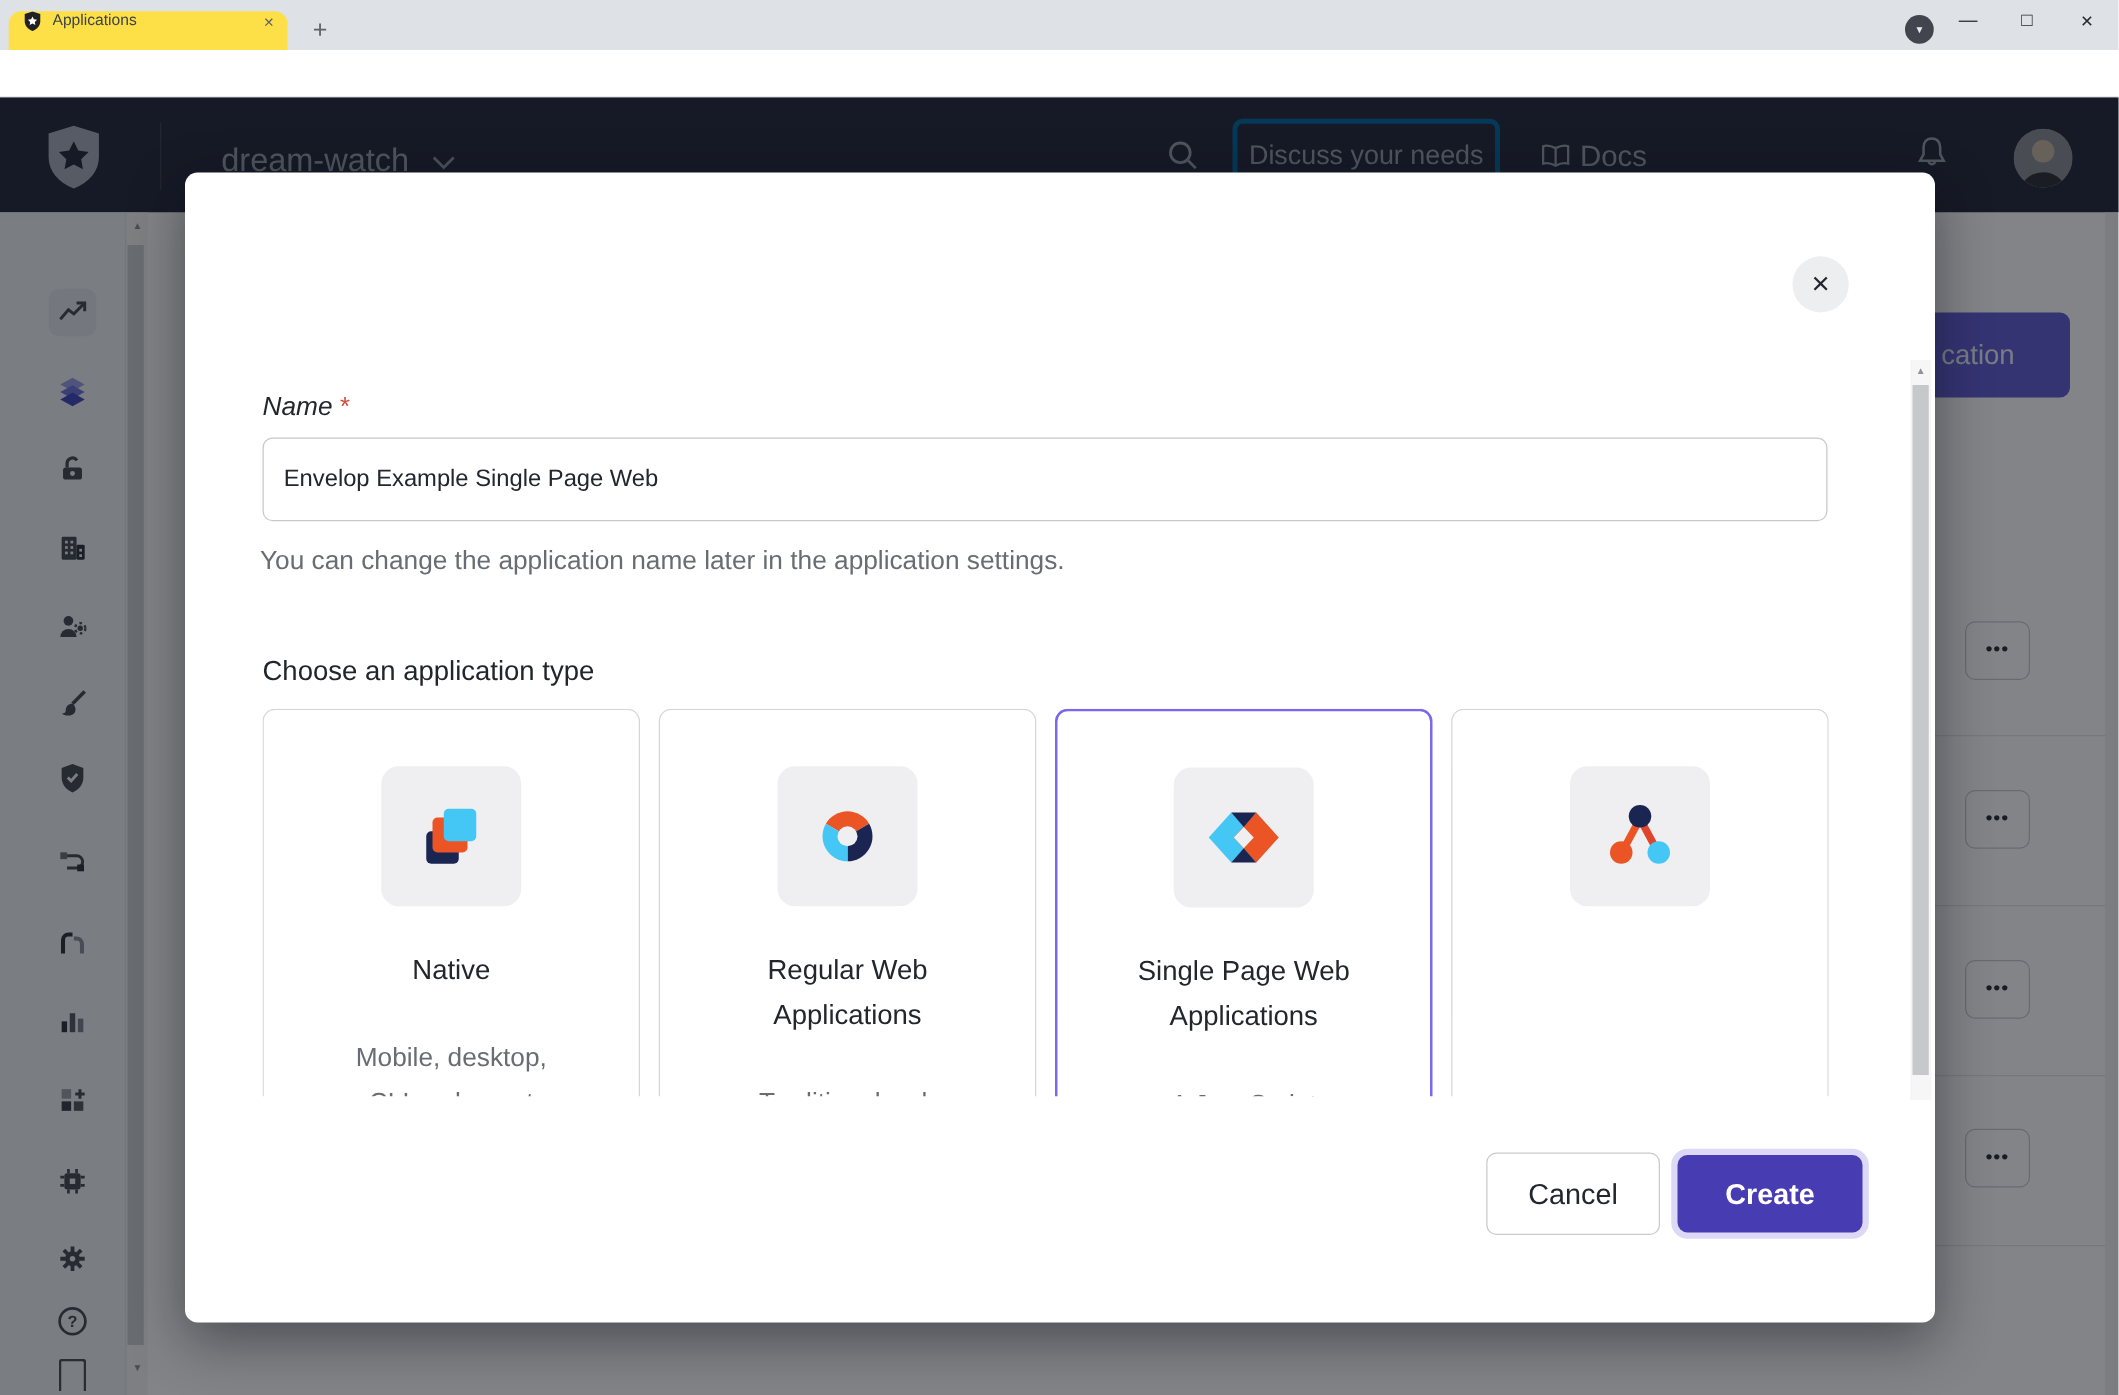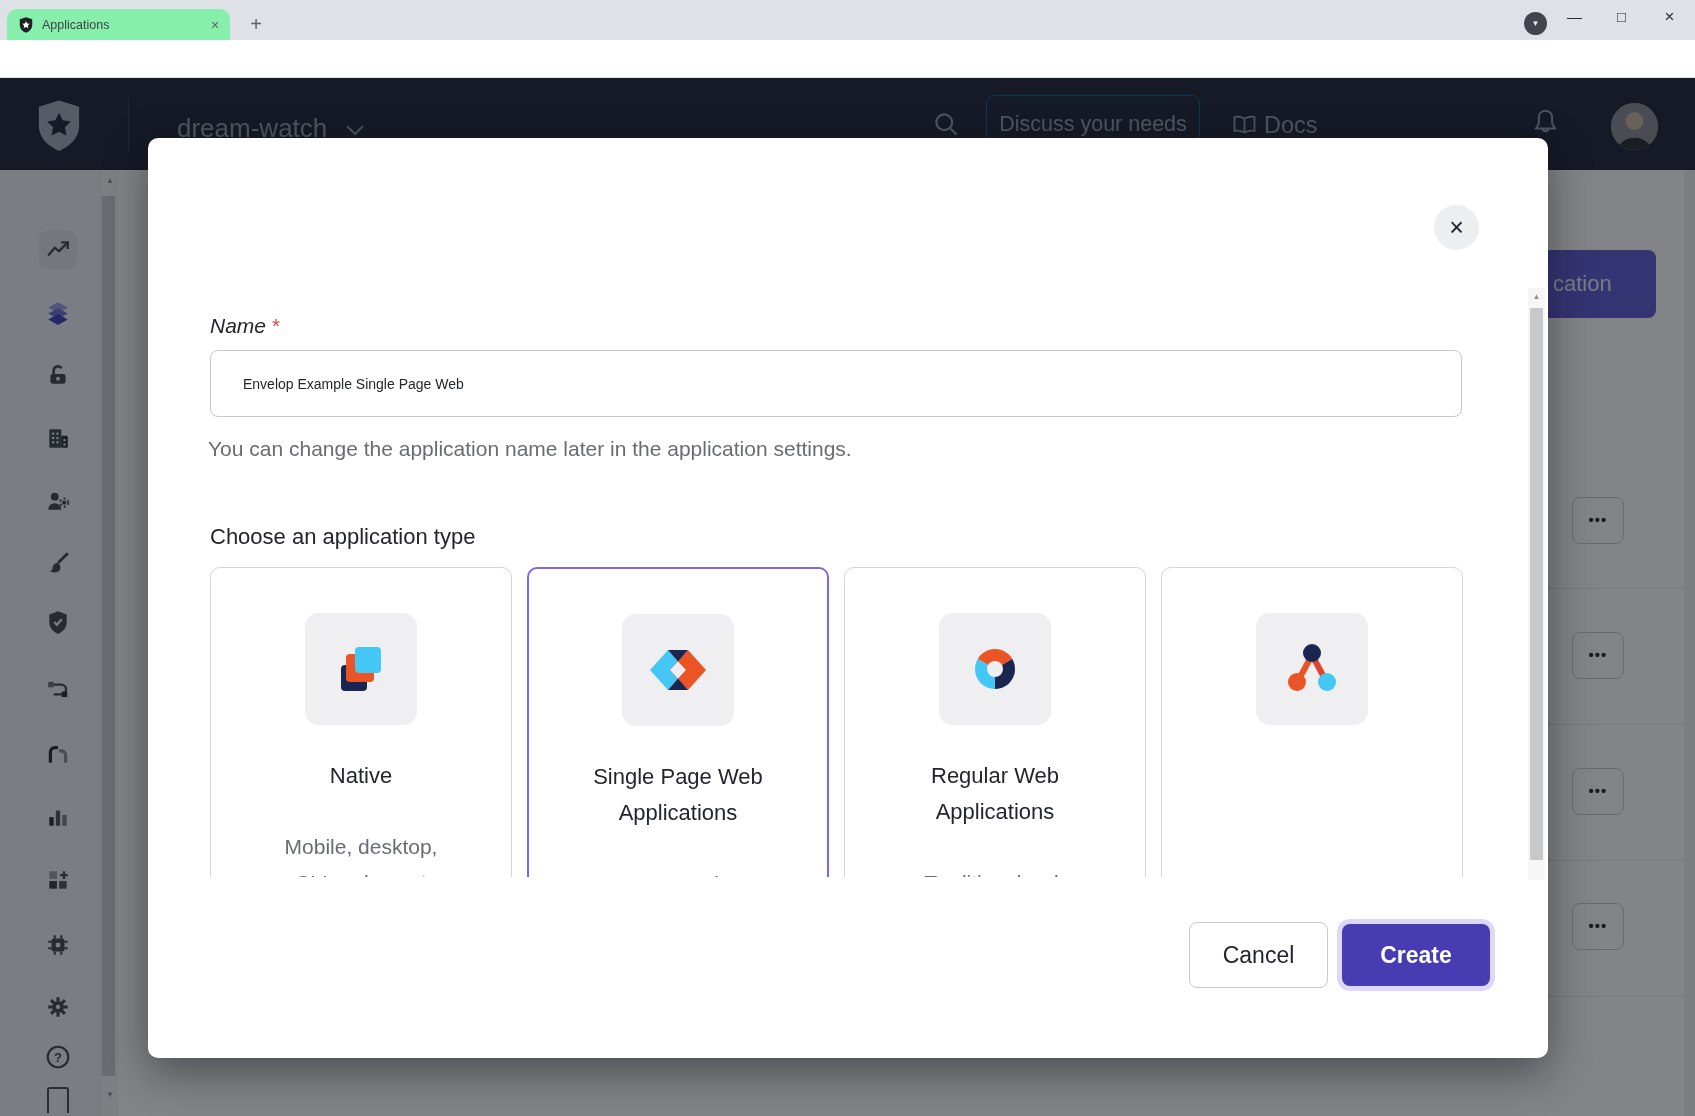--- a/index.html
+++ b/index.html
@@ -4,22 +4,22 @@
 <style>
   html,body{margin:0;padding:0;background:#fff;}
   #screen{position:relative;width:1695px;height:1116px;overflow:hidden;
     font-family:"Liberation Sans",sans-serif;background:#fff;}
   #screen *{box-sizing:border-box;}
   .abs{position:absolute;}
   svg{display:block;}
 
   
   .tabstrip{left:0;top:0;width:1695px;height:40px;background:#dee1e6;}
-  .tab{left:7px;top:9px;width:223px;height:31px;background:#86efac;border-radius:10px 10px 0 0;
-    display:flex;align-items:center;padding:0 6px 0 11px;}
+  .tab{left:7px;top:9px;width:223px;height:31px;background:#fde047;border-radius:10px 10px 0 0;
+    display:flex;padding:0 6px 0 11px;}
   .tab-title{font-size:12.5px;color:#3f4246;margin-left:8px;flex:1;white-space:nowrap;overflow:hidden;}
   .tab-close{font-size:14px;color:#5f6368;width:18px;text-align:center;cursor:pointer;}
   .newtab{left:244px;top:13px;width:24px;height:24px;line-height:22px;text-align:center;
     font-size:20px;color:#5f6368;}
   .tabsearch{left:1524px;top:12px;width:23px;height:23px;border-radius:50%;background:#40454e;
     color:#e8eaed;font-size:8px;line-height:23px;text-align:center;}
   .winbtn{top:0;height:34px;width:47px;line-height:34px;text-align:center;font-size:15px;color:#27292c;}
   .toolbar{left:0;top:40px;width:1695px;height:38px;background:#fff;border-bottom:1px solid #e3e4e6;}
   .navbtn{top:46px;font-size:19px;color:#5f6368;width:28px;height:26px;text-align:center;line-height:26px;}
   .omnibox{left:109px;top:45px;width:1145px;height:29px;background:#f1f3f4;border-radius:15px;
@@ -51,21 +51,21 @@
   .update-pill{left:1522px;top:45px;height:29px;border:1.5px solid #b9d4c0;border-radius:15px;
     display:flex;align-items:center;padding:0 7px 0 13px;background:#fff;}
   .update-label{font-size:14.5px;color:#187a40;}
   .update-menu{font-size:15px;color:#187a40;margin-left:7px;}
 
   
   .page-wrapper{left:0;top:78px;width:1695px;height:1038px;background:#fff;}
   .app-header{left:0;top:0;width:1695px;height:92px;background:#262b3c;}
   .hdr-divider{left:128px;top:20px;width:1px;height:54px;background:#3c4252;}
   .tenant{left:177px;top:35px;font-size:26px;color:#99a0ad;}
-  .discuss-btn{left:986px;top:17px;width:214px;height:58px;border:1px solid #0369a1;border-radius:8px;
+  .discuss-btn{left:986px;top:17px;width:214px;height:58px;border:4px solid #0369a1;border-radius:8px;
     display:flex;align-items:center;justify-content:center;font-size:21.5px;color:#99a0ad;}
   .docs-label{left:1264px;top:34px;font-size:23.5px;color:#99a0ad;}
   .avatar{left:1611px;top:25px;width:47px;height:47px;border-radius:50%;background:#757d88;overflow:hidden;}
   .page-body{left:0;top:92px;width:1695px;height:946px;background:#fff;}
   .sidebar{left:0;top:0;width:100px;height:946px;background:#eef0f3;}
   .side-ico{left:45px;width:26px;height:26px;}
   .active-tile{left:39px;top:61px;width:38px;height:38px;border-radius:8px;background:#e2e5ea;}
   .side-scroll{left:100px;top:0;width:18px;height:946px;background:#f4f4f5;border-left:1px solid #e3e4e6;}
   .side-thumb{left:102px;top:26px;width:13px;height:880px;background:#cdcfd2;}
   .scroll-arrow{width:18px;text-align:center;font-size:8px;color:#8f9298;line-height:14px;}
@@ -81,21 +81,21 @@
 
   
   .modal{left:148px;top:138px;width:1400px;height:920px;background:#fff;border-radius:10px;
     box-shadow:0 14px 44px rgba(10,12,20,0.45);z-index:10;}
   .modal-title{left:62px;top:72px;font-size:30px;font-weight:bold;color:#20232b;letter-spacing:-0.2px;}
   .modal-close{left:1286px;top:67px;width:45px;height:45px;border-radius:50%;background:#edeeef;
     color:#23262f;font-size:25px;line-height:44px;text-align:center;}
   .name-label{left:62px;top:176px;font-size:21px;color:#23262e;font-style:italic;}
   .req{color:#d24c41;margin-left:5px;}
   .name-input{left:62px;top:212px;width:1252px;height:67px;border:1px solid #c6c8cc;border-radius:8px;
-    font-size:14px;color:#23262e;padding:0 20px 0 32px;font-family:"Liberation Sans",sans-serif;outline:none;}
+    font-size:19px;color:#23262e;padding:0 20px 0 16px;font-family:"Liberation Sans",sans-serif;outline:none;}
   .name-help{left:60px;top:299px;font-size:21px;color:#696c72;}
   .type-heading{left:62px;top:386px;font-size:22px;color:#22252c;}
   .cards-viewport{left:62px;top:429px;width:1253px;height:310px;overflow:hidden;display:flex;gap:15px;}
   .card{width:302px;min-width:302px;height:400px;border:1px solid #d5d6d9;border-radius:10px;background:#fff;}
   .card.selected{border:2px solid #7a68ee;}
   .card-tile{width:112px;height:112px;border-radius:14px;background:#efeff1;margin:45px auto 0;
     display:flex;align-items:center;justify-content:center;}
   .card-title{margin:33px auto 0;width:178px;font-size:22px;line-height:36px;color:#23262e;text-align:center;}
   .card-desc{margin:35px auto 0;width:178px;font-size:21px;line-height:36px;color:#696c72;text-align:center;}
   .m-scrolltrack{left:1380px;top:150px;width:17px;height:592px;background:#f6f6f7;}
@@ -365,48 +365,48 @@
         <div class="card-tile">
           <svg width="64" height="64" viewBox="0 0 64 64">
               <rect x="12" y="28" width="26" height="26" rx="4" fill="#1a2552"></rect>
               <rect x="17" y="17" width="28" height="28" rx="4" fill="#eb5424"></rect>
               <rect x="26" y="10" width="26" height="26" rx="4" fill="#44c7f4"></rect>
             </svg>
         </div>
         <div class="card-title">Native</div>
         <div class="card-desc">Mobile, desktop, CLI and smart</div>
       </div>
+      <div class="card">
+        <div class="card-tile">
+          <svg width="64" height="64" viewBox="0 0 64 64">
+              <path d="M32,32 L14.7,22 A20,20 0 0 1 49.3,22 Z" fill="#eb5424"></path>
+              <path d="M32,32 L49.3,22 A20,20 0 0 1 32,52 Z" fill="#1a2552"></path>
+              <path d="M32,32 L32,52 A20,20 0 0 1 14.7,22 Z" fill="#44c7f4"></path>
+              <circle cx="32" cy="32" r="8" fill="#efeff1"></circle>
+            </svg>
+        </div>
+        <div class="card-title">Regular Web Applications</div>
+        <div class="card-desc">Traditional web</div>
+      </div>
       <div class="card selected">
         <div class="card-tile">
           <svg width="64" height="64" viewBox="0 0 64 64">
               <polygon points="22,12 40,32 22,52 4,32" fill="#44c7f4"></polygon>
               <polygon points="42,12 60,32 42,52 24,32" fill="#eb5424"></polygon>
               <polygon points="22,12 42,12 32,23.5" fill="#1a2552"></polygon>
               <polygon points="22,52 42,52 32,40.5" fill="#1a2552"></polygon>
               <polygon points="32,23.5 40,32 32,40.5 24,32" fill="#efeff1"></polygon>
             </svg>
         </div>
         <div class="card-title">Single Page Web Applications</div>
         <div class="card-desc">A JavaScript</div>
       </div>
       <div class="card">
         <div class="card-tile">
           <svg width="64" height="64" viewBox="0 0 64 64">
-              <path d="M32,32 L14.7,22 A20,20 0 0 1 49.3,22 Z" fill="#eb5424"></path>
-              <path d="M32,32 L49.3,22 A20,20 0 0 1 32,52 Z" fill="#1a2552"></path>
-              <path d="M32,32 L32,52 A20,20 0 0 1 14.7,22 Z" fill="#44c7f4"></path>
-              <circle cx="32" cy="32" r="8" fill="#efeff1"></circle>
-            </svg>
-        </div>
-        <div class="card-title">Regular Web Applications</div>
-        <div class="card-desc">Traditional web</div>
-      </div>
-      <div class="card">
-        <div class="card-tile">
-          <svg width="64" height="64" viewBox="0 0 64 64">
               <line x1="32" y1="18" x2="18" y2="44" stroke="#eb5424" stroke-width="6"></line>
               <line x1="32" y1="18" x2="46" y2="44" stroke="#e0452c" stroke-width="6"></line>
               <circle cx="32" cy="16" r="9" fill="#1a2552"></circle>
               <circle cx="17" cy="45" r="9" fill="#eb5424"></circle>
               <circle cx="47" cy="45" r="9" fill="#44c7f4"></circle>
             </svg>
         </div>
         <div class="card-desc"></div>
       </div>
     </div>

